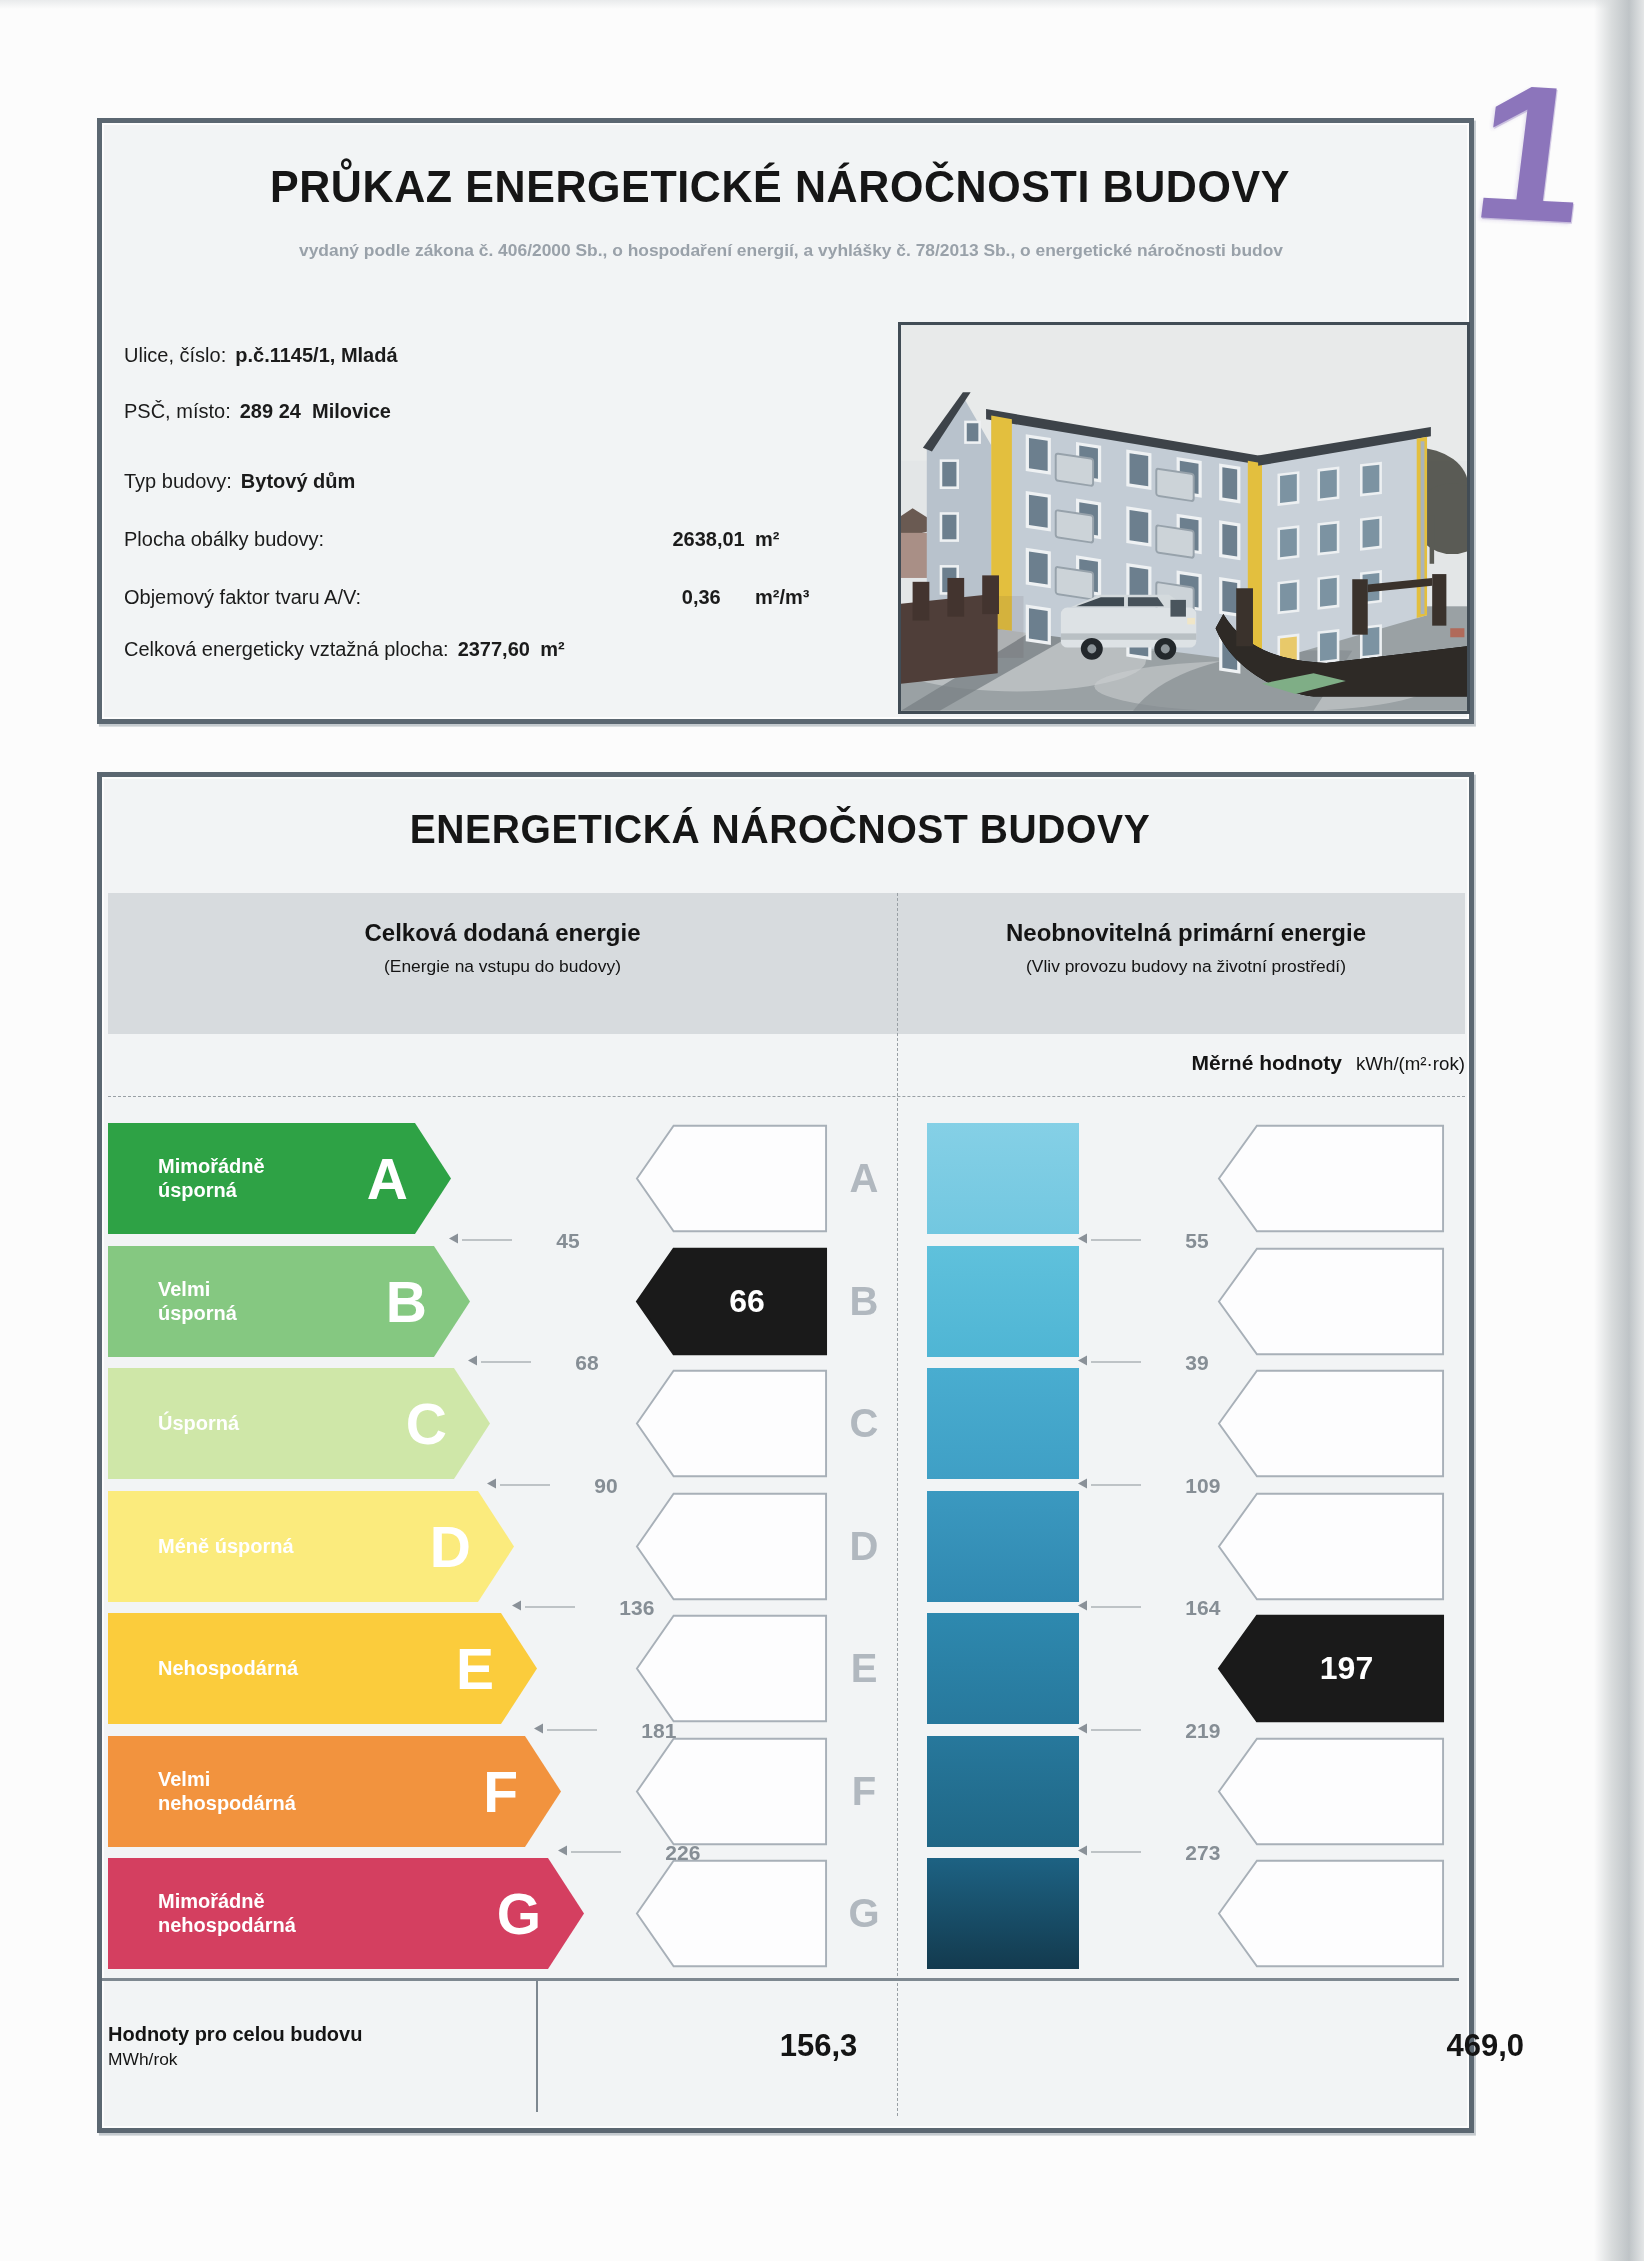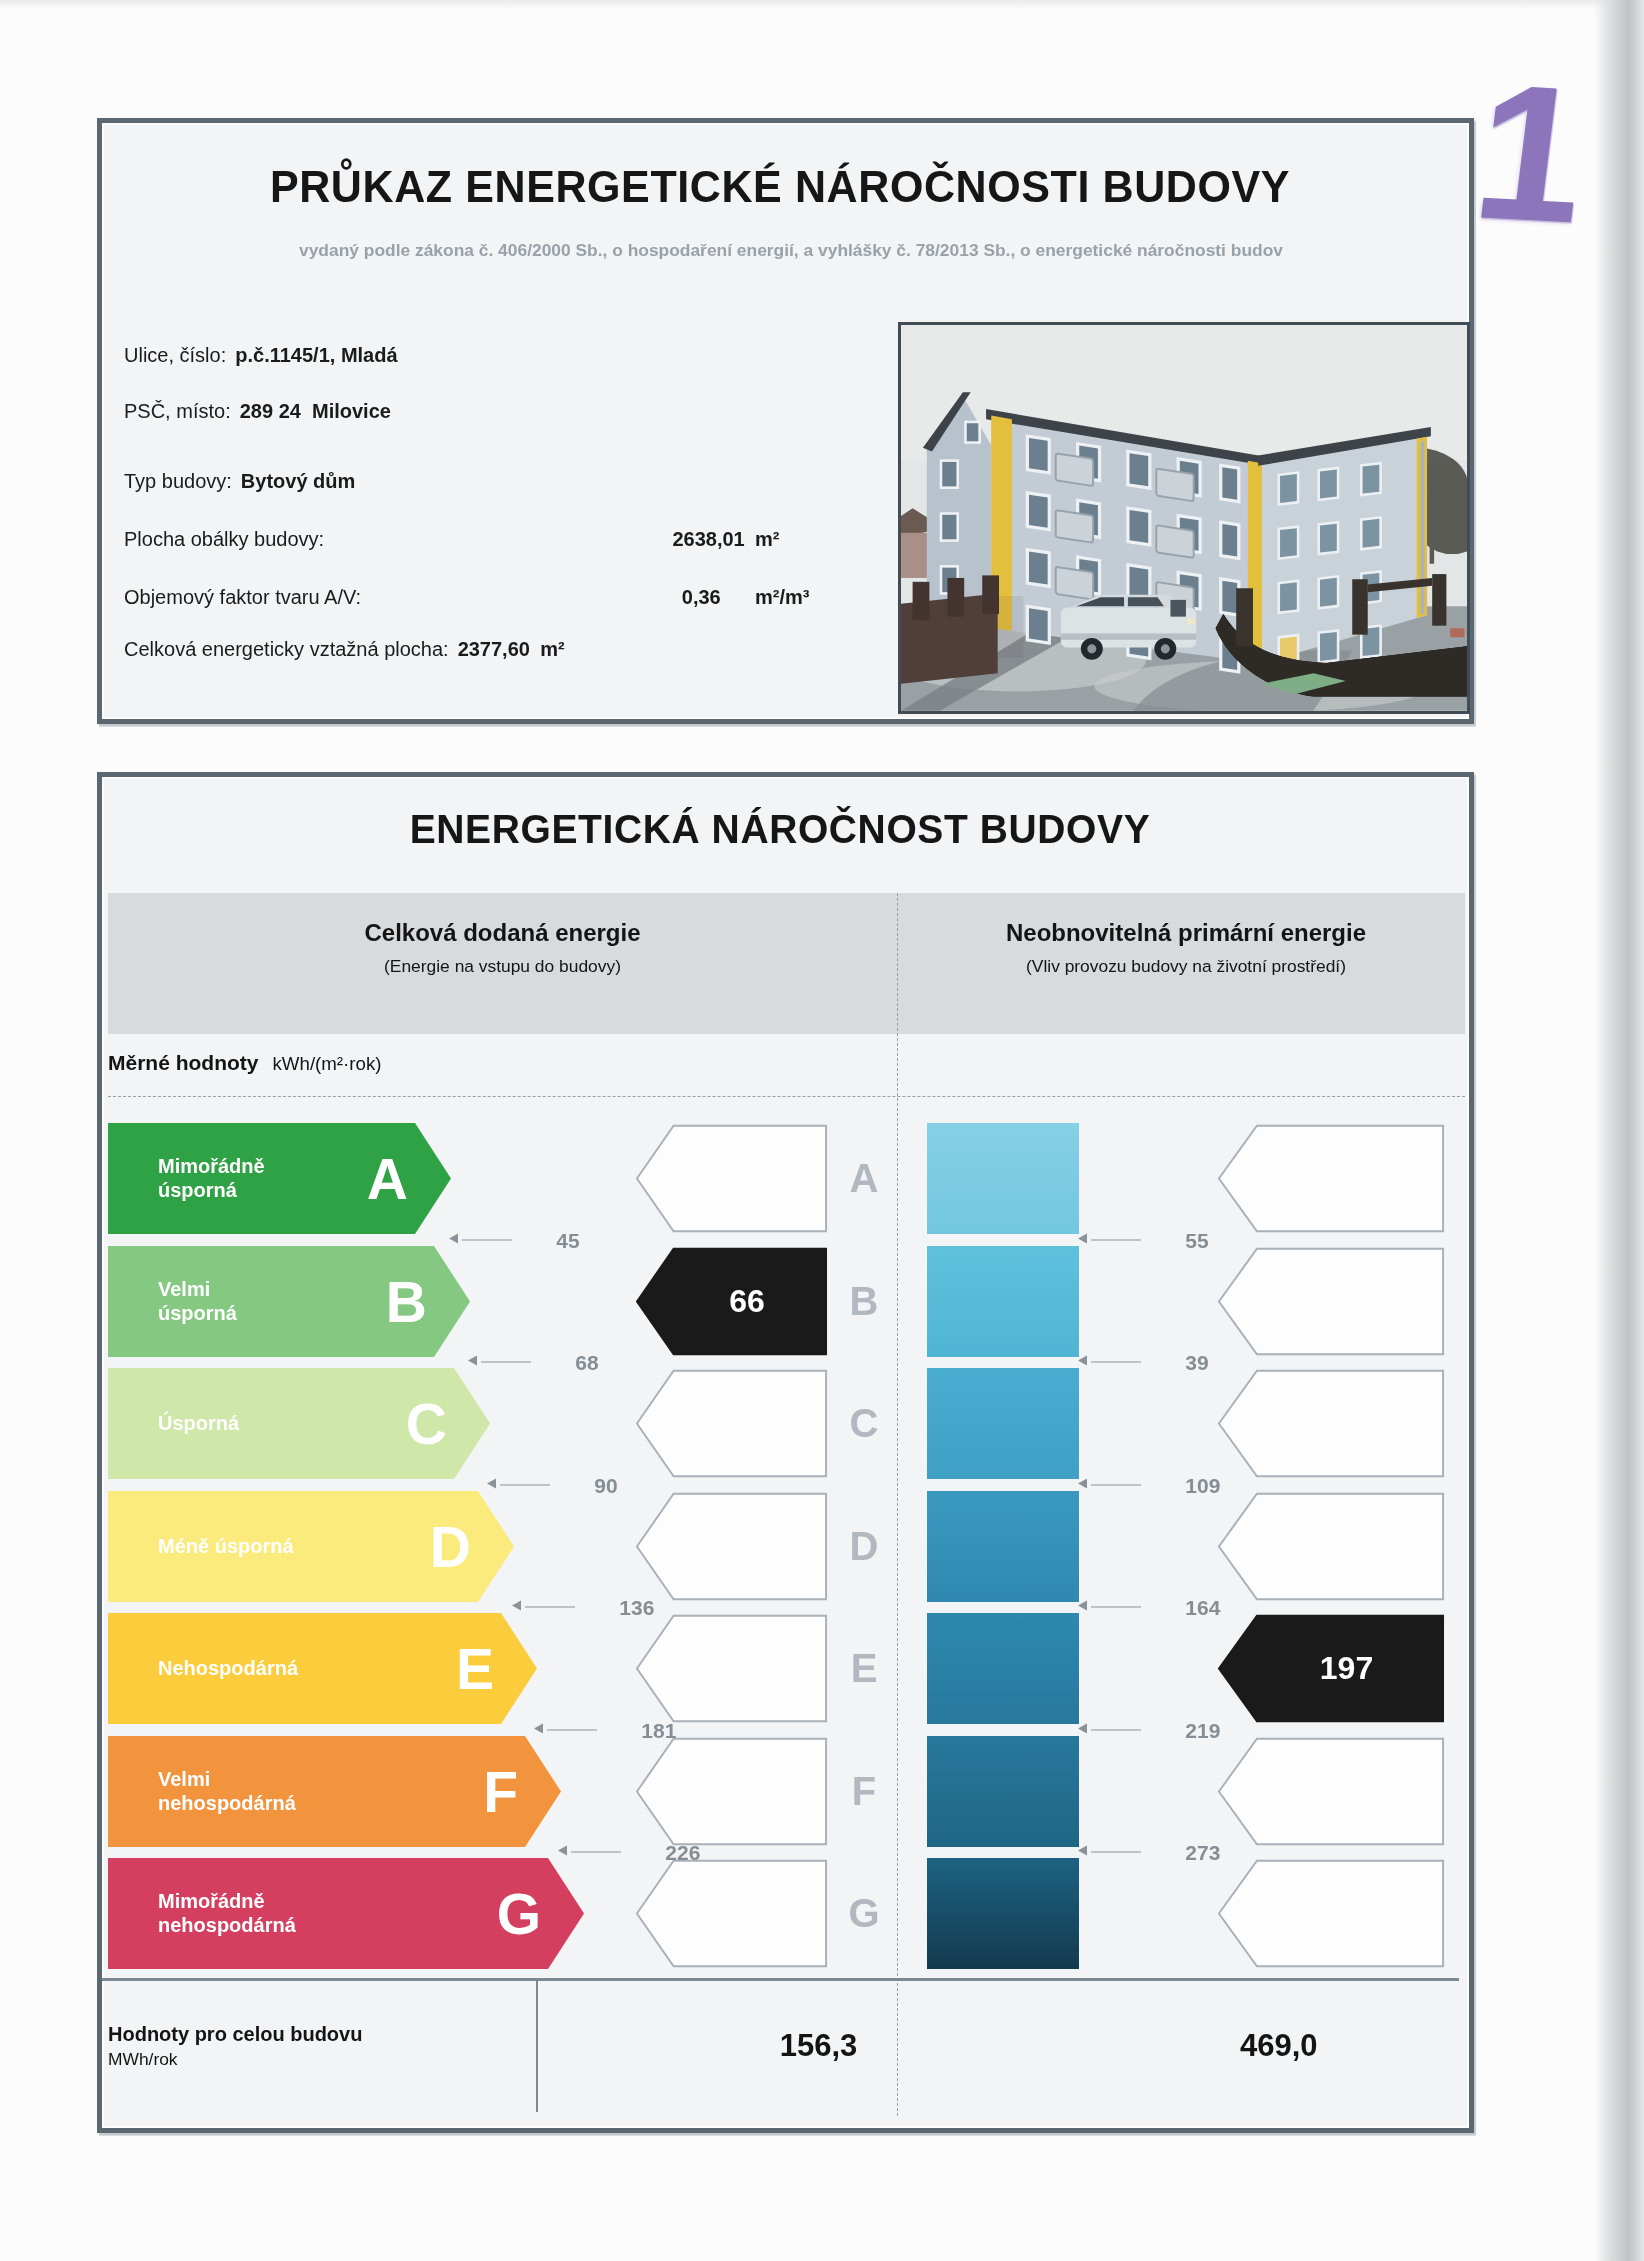--- a/index.html
+++ b/index.html
@@ -39,21 +39,21 @@
   .sec-title{position:absolute;left:103px;top:807px;width:1354px;text-align:center;
     font-size:39px;font-weight:800;letter-spacing:0.6px;color:#161616;transform:scaleY(1.05);}
 
   .grayband{position:absolute;left:108px;top:893px;width:1357px;height:141px;background:#d7dbde;}
   .col-head{position:absolute;top:919px;text-align:center;}
   .col-head .t{font-size:24px;font-weight:bold;color:#141414;}
   .col-head .s{font-size:17.4px;color:#141414;margin-top:9px;}
   .ch-left{left:148px;width:709px;}
   .ch-right{left:928px;width:516px;}
 
-  .units-line{position:absolute;left:108px;top:1051px;width:1357px;text-align:left;font-size:21px;color:#141414;}
+  .units-line{position:absolute;left:108px;top:1051px;width:1357px;text-align:right;font-size:21px;color:#141414;}
   .units-line .ul{font-weight:bold;}
   .units-line .uu{font-size:18.7px;margin-left:14px;}
 
   .dash-h{position:absolute;left:108px;top:1096px;width:1357px;height:0;border-top:1.9px dashed #99a0a5;}
   .dash-v{position:absolute;left:897px;top:893px;height:1223px;width:0;border-left:1.9px dashed #99a0a5;}
 
   
   .c-arrow{position:absolute;height:111px;display:flex;flex-direction:column;justify-content:center;
     padding-left:50px;box-sizing:border-box;
     clip-path:polygon(0 0, calc(100% - 36px) 0, 100% 50%, calc(100% - 36px) 100%, 0 100%);}
@@ -72,21 +72,21 @@
     color:#ffffff;font-weight:bold;font-size:32px;}
 
   
   .bot-line{position:absolute;left:102px;top:1978px;width:1357px;height:3.2px;background:#7e8890;}
   .bot-label{position:absolute;left:108px;top:1981px;width:428px;height:131px;border-right:2.6px solid #7e8890;
     display:flex;flex-direction:column;justify-content:center;align-items:flex-start;}
   .bot-label .t{font-size:20px;font-weight:bold;color:#141414;}
   .bot-label .u{font-size:17.4px;color:#141414;margin-top:3.9px;}
   .tot-val{position:absolute;top:2010px;height:71px;line-height:71px;font-size:31px;font-weight:bold;color:#141414;}
   .tv1{left:722px;width:193px;text-align:center;}
-  .tv2{left:1240px;width:152px;}
+  .tv2{left:1372px;width:152px;text-align:right;}
 </style>
 </head>
 <body>
 
 <div class="page">
   <div class="scan-top"></div>
   <div class="scan-right"></div>
   <div class="stamp">1</div>
 
   <div class="frame box1"></div>

